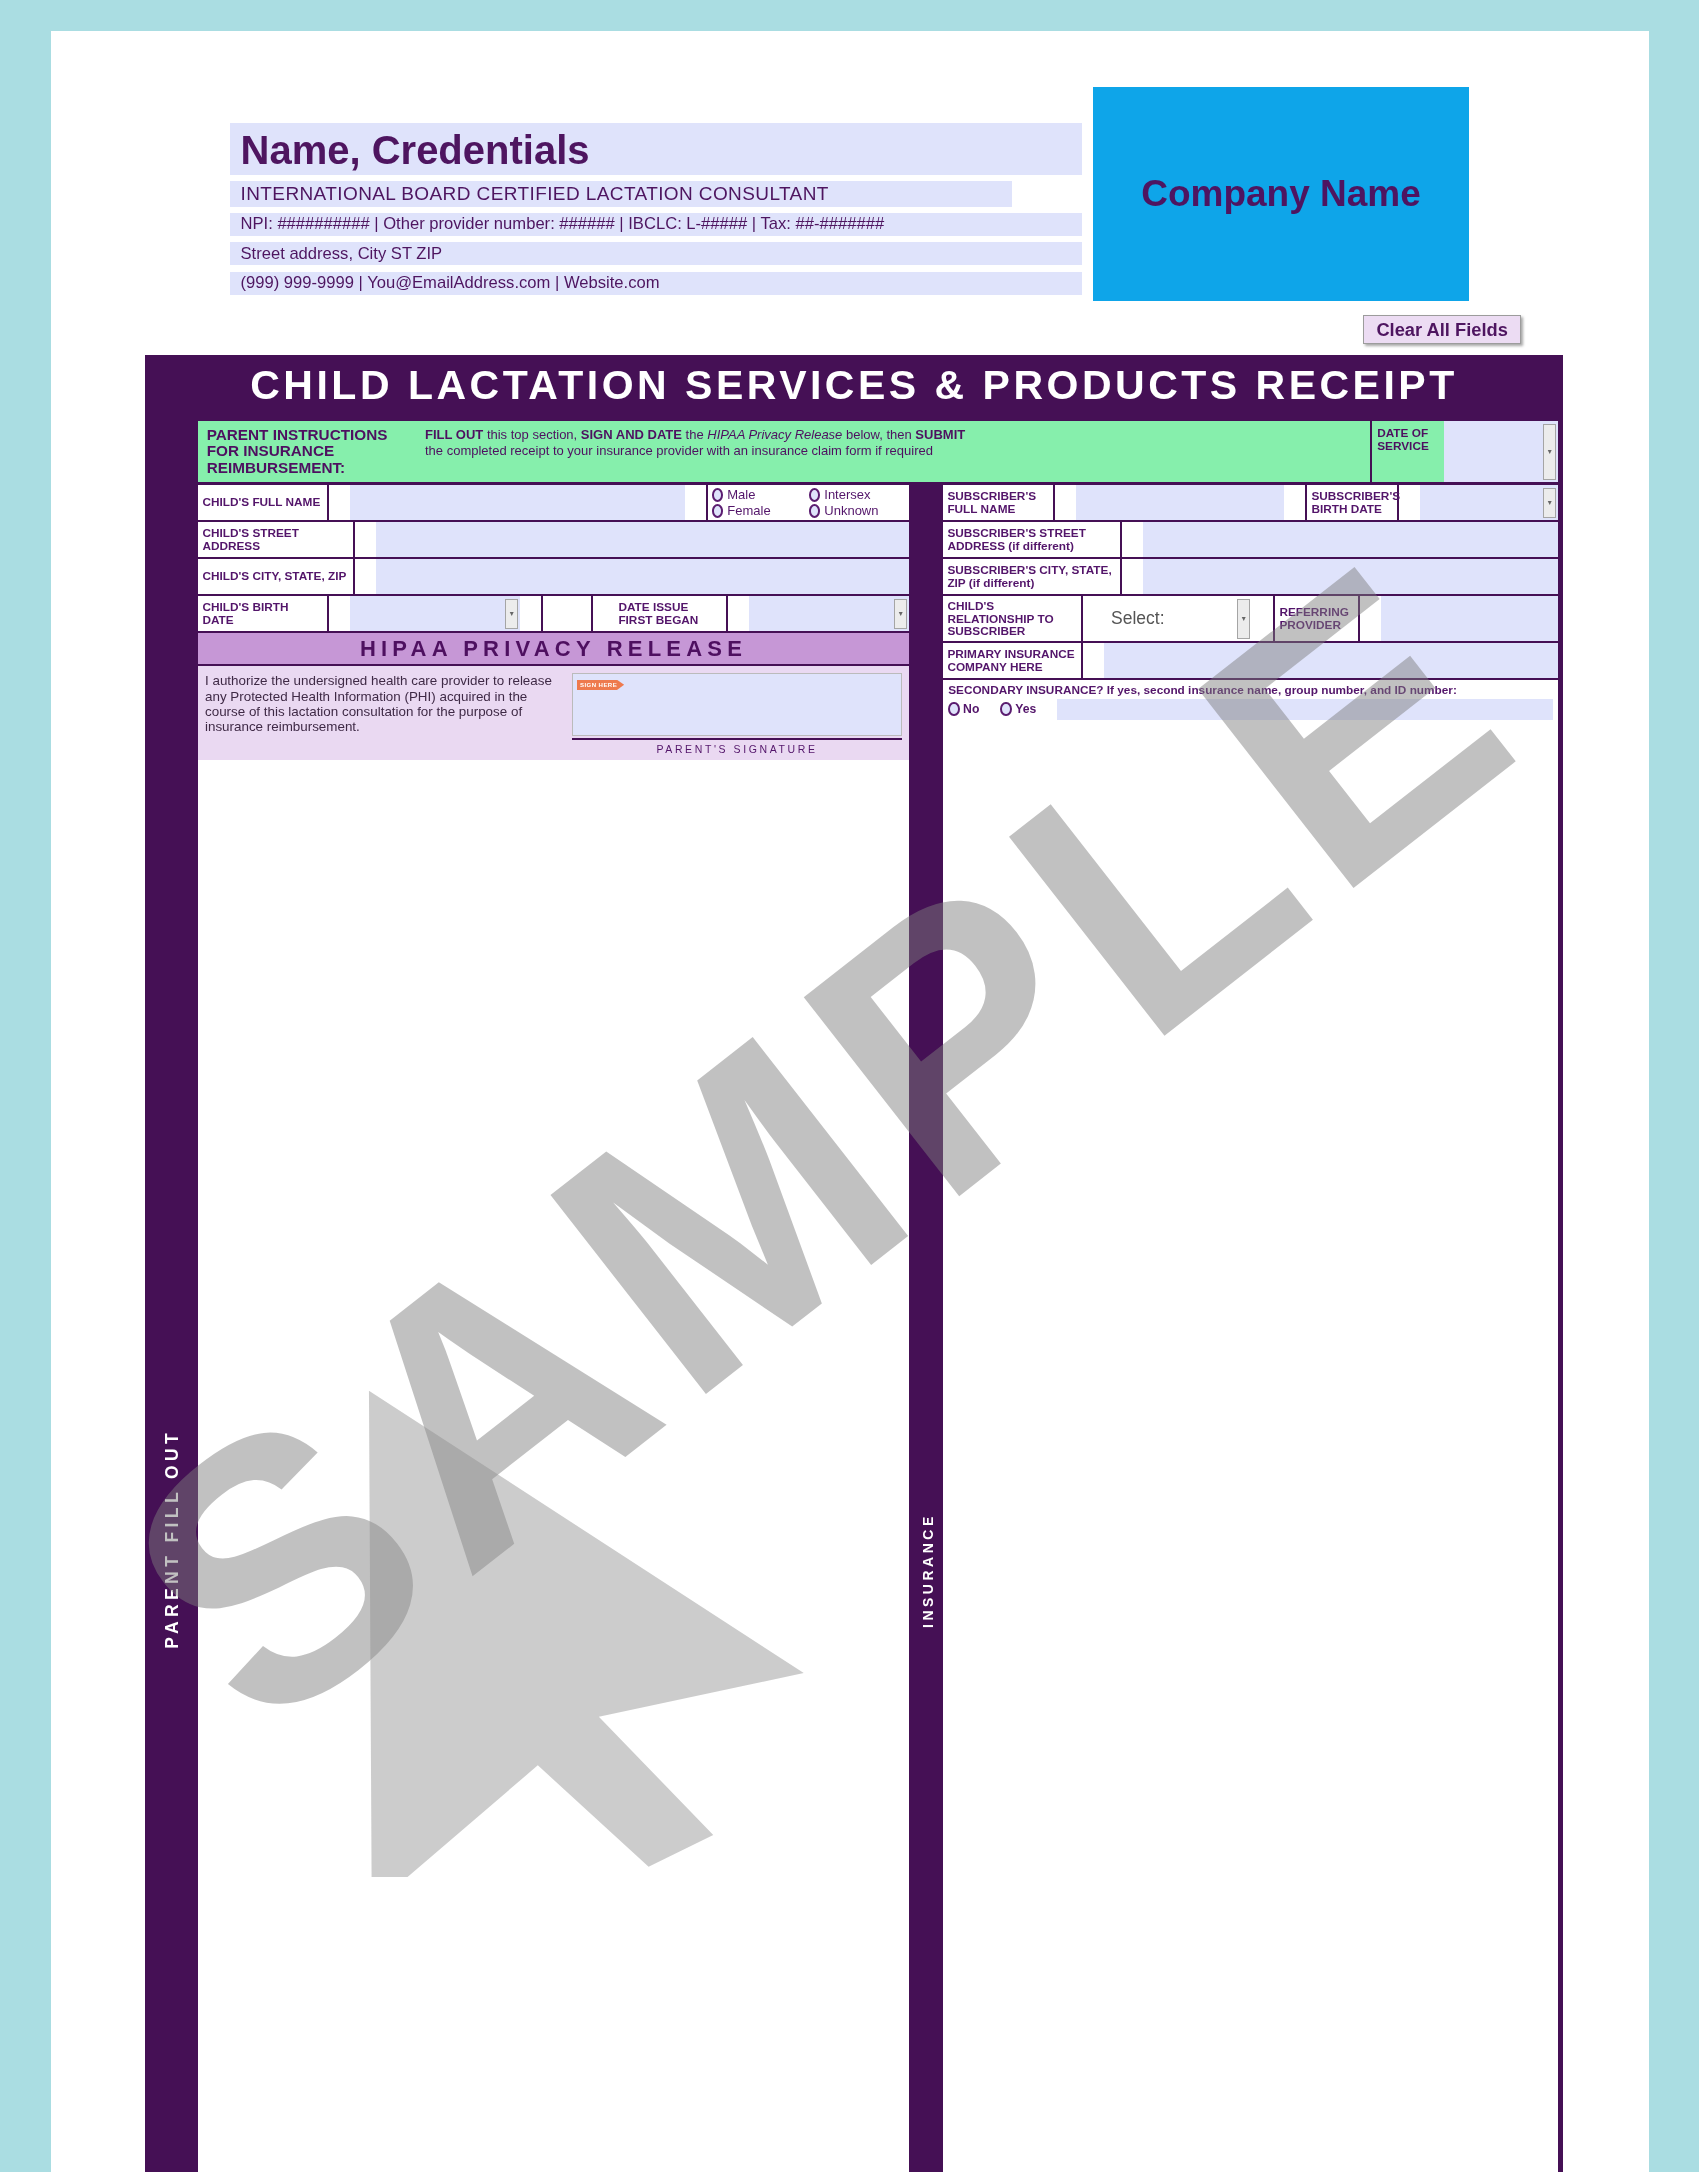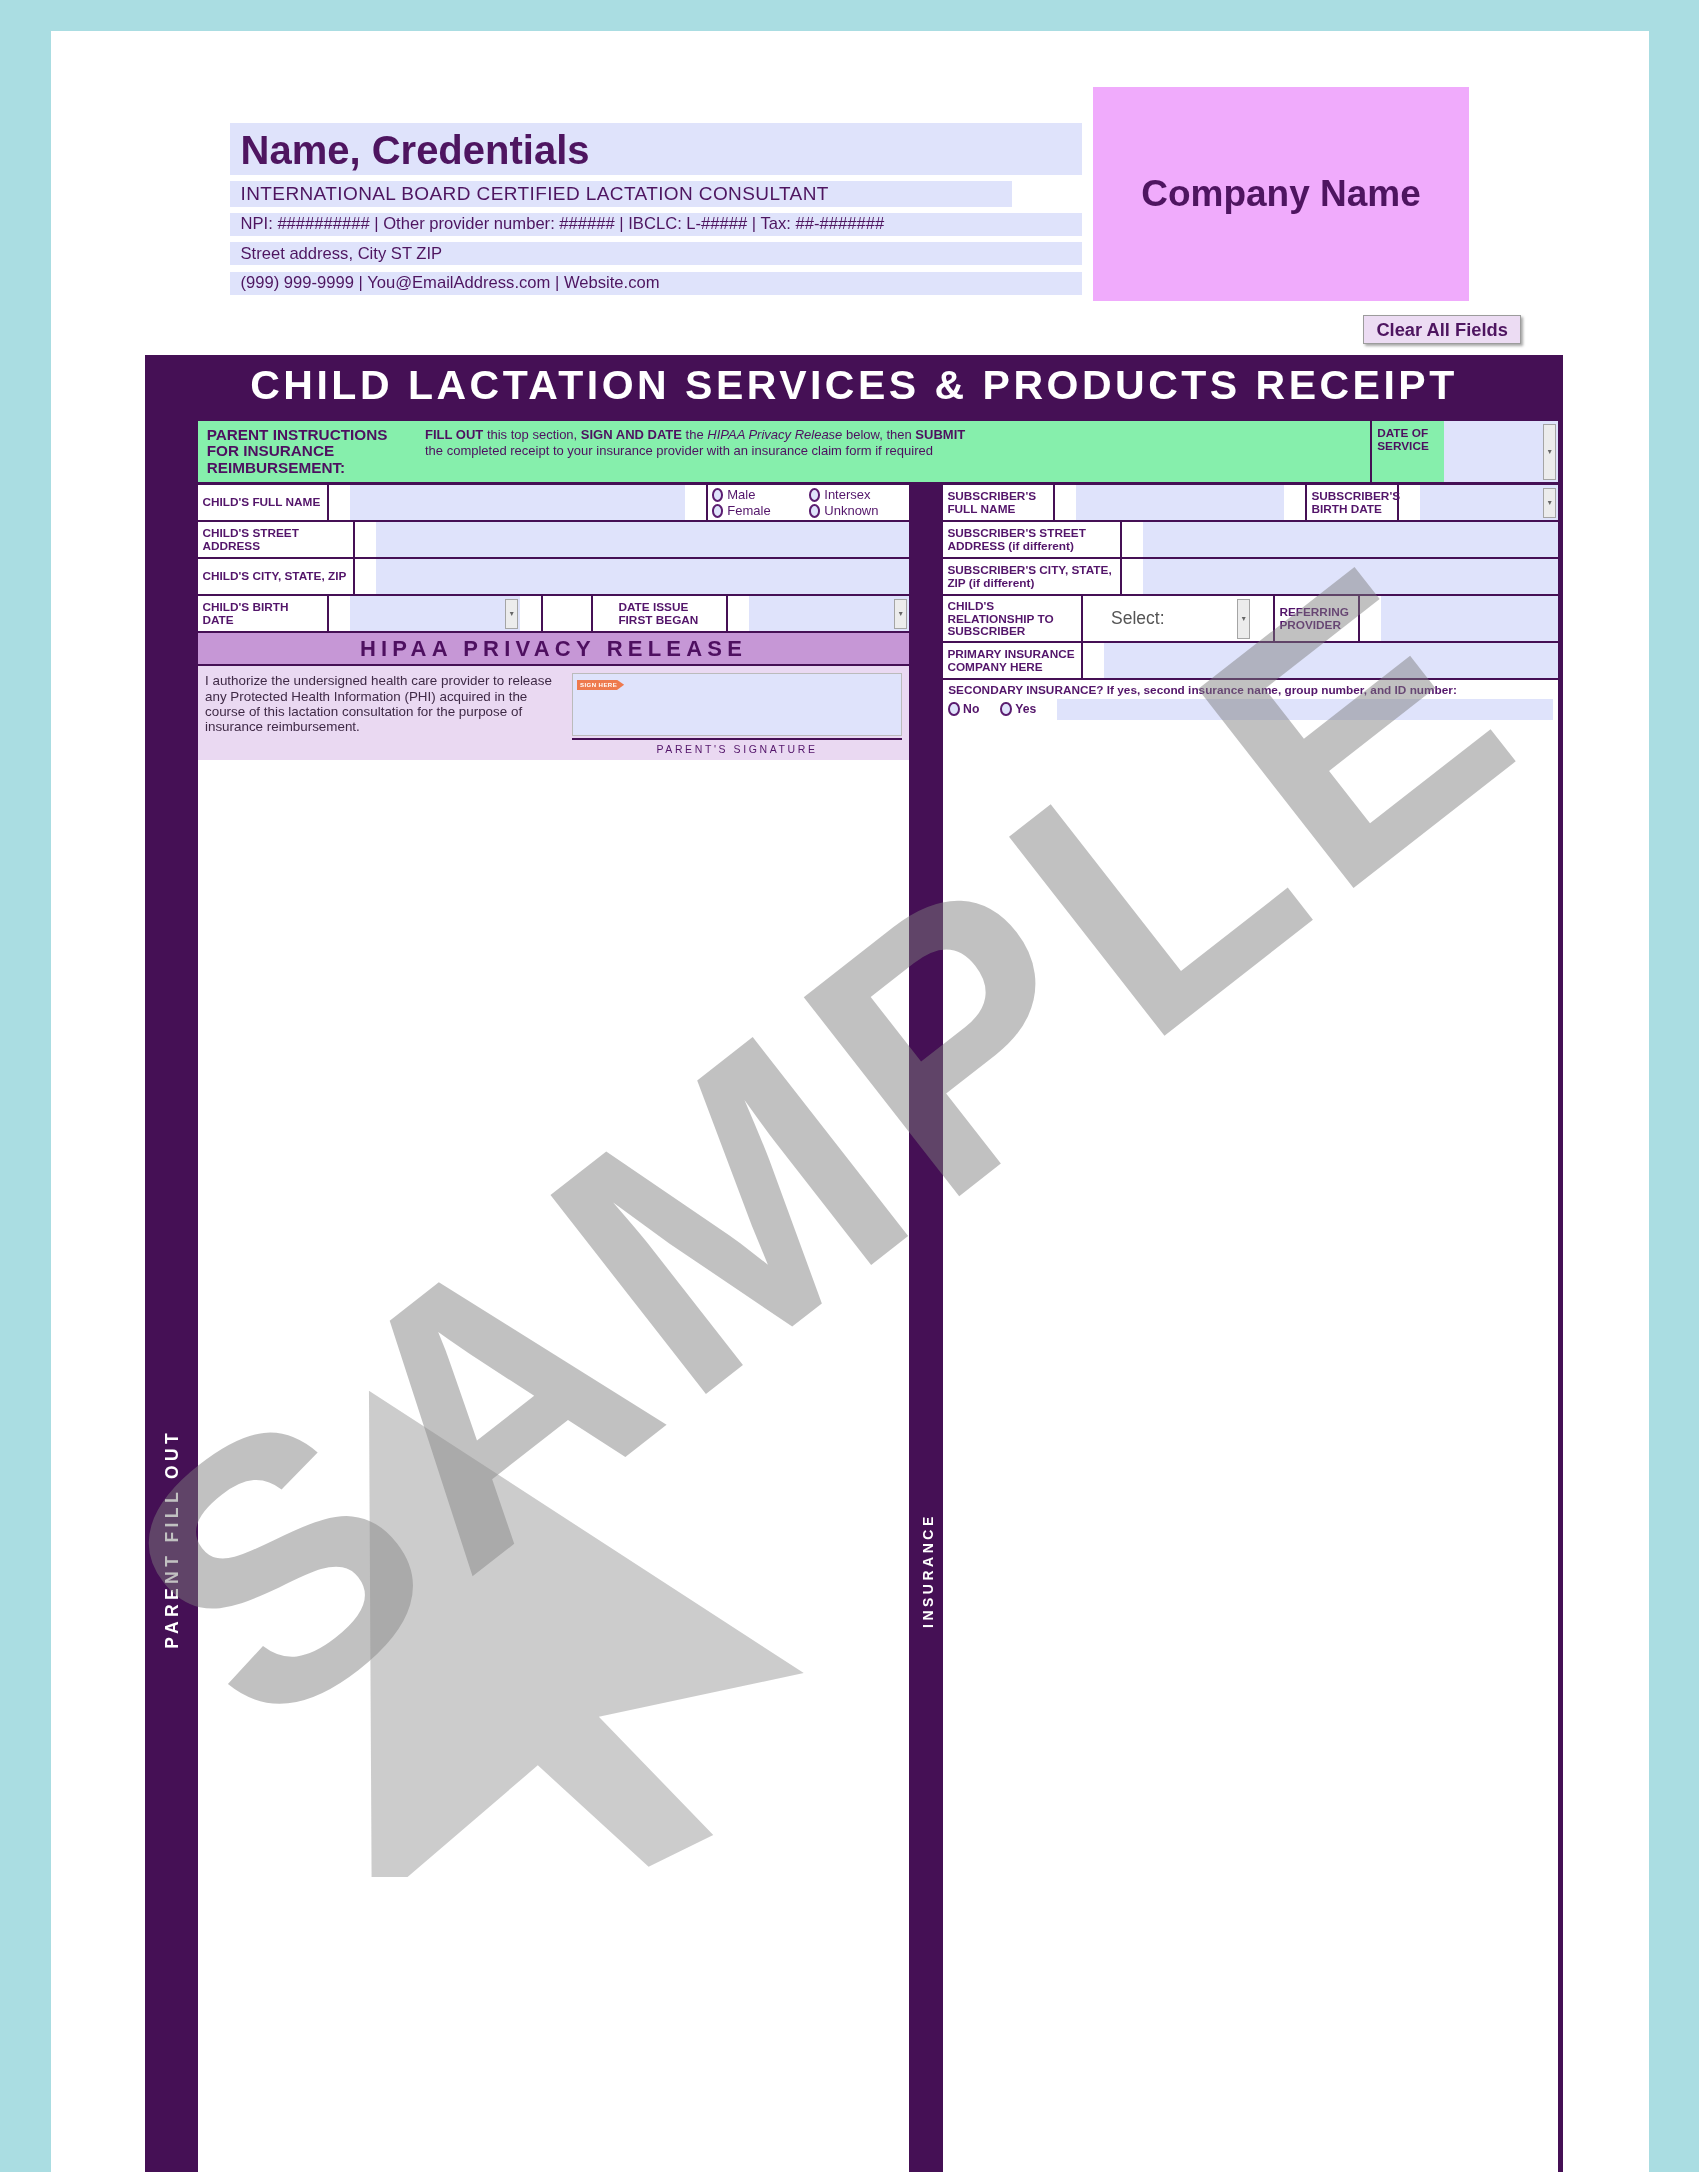--- a/index.html
+++ b/index.html
@@ -6,21 +6,21 @@
   body { background:#9fd6dc; font-family:"Liberation Sans", sans-serif; }
   .canvas { position:relative; width:1700px; min-height:2172px; background:#aadde2; padding:31px 51px 26px 51px; overflow:hidden; }
   .page { position:relative; background:#ffffff; min-height:2096px; padding:56px 0 12.2px 0; }
 
   
   .head-row { display:flex; margin-left:179px; margin-right:122px;align-items:flex-end; }
   .provider { width:856px; }
   .pline { background:#dfe3fb; color:#4e1560; margin-bottom:6.1px; padding:1.7px 10.5px; font-size:16.6px; width:852px; }
   .p-name { font-size:40px; font-weight:700; padding:5.2px 10.5px 1.7px; width:852px; }
   .p-title { font-size:19px; letter-spacing:0.4px; width:782px; }
-  .company { margin-left:7px; width:376px; background:#f0abfc; color:#4e1560; display:flex; align-items:center; justify-content:center; text-align:center; font-size:37px; font-weight:700; line-height:1.15; height:214px; }
+  .company { margin-left:7px; width:376px; background:#0ea5e9; color:#4e1560; display:flex; align-items:center; justify-content:center; text-align:center; font-size:37px; font-weight:700; line-height:1.15; height:214px; }
   .clear-row { display:flex; justify-content:flex-end; margin:14px 128px 10.5px 0; }
   .btn { background:#ecdcf3; border:0.9px solid #9c9c9c; box-shadow:1.7px 1.7px 2.6px rgba(0,0,0,.35); color:#4e1560; font-weight:700; font-family:"Liberation Sans",sans-serif; cursor:pointer; }
   .clear-all { font-size:18.3px; padding:2.6px 12.2px; }
 
   
   .form { margin:0 86px 0 94px; background:#451055; border:5.2px solid #451055; border-bottom-width:31px; }
   .form-title { color:#fff; font-size:41px; font-weight:700; letter-spacing:3.5px; text-align:center; padding:2.6px 0 6.1px; }
   .section { display:flex; margin-top:6.1px; }
   .section:first-of-type { margin-top:0; }
   .vlabel { width:45px; color:#fff; font-weight:700; font-size:17.5px; letter-spacing:4.4px; }

